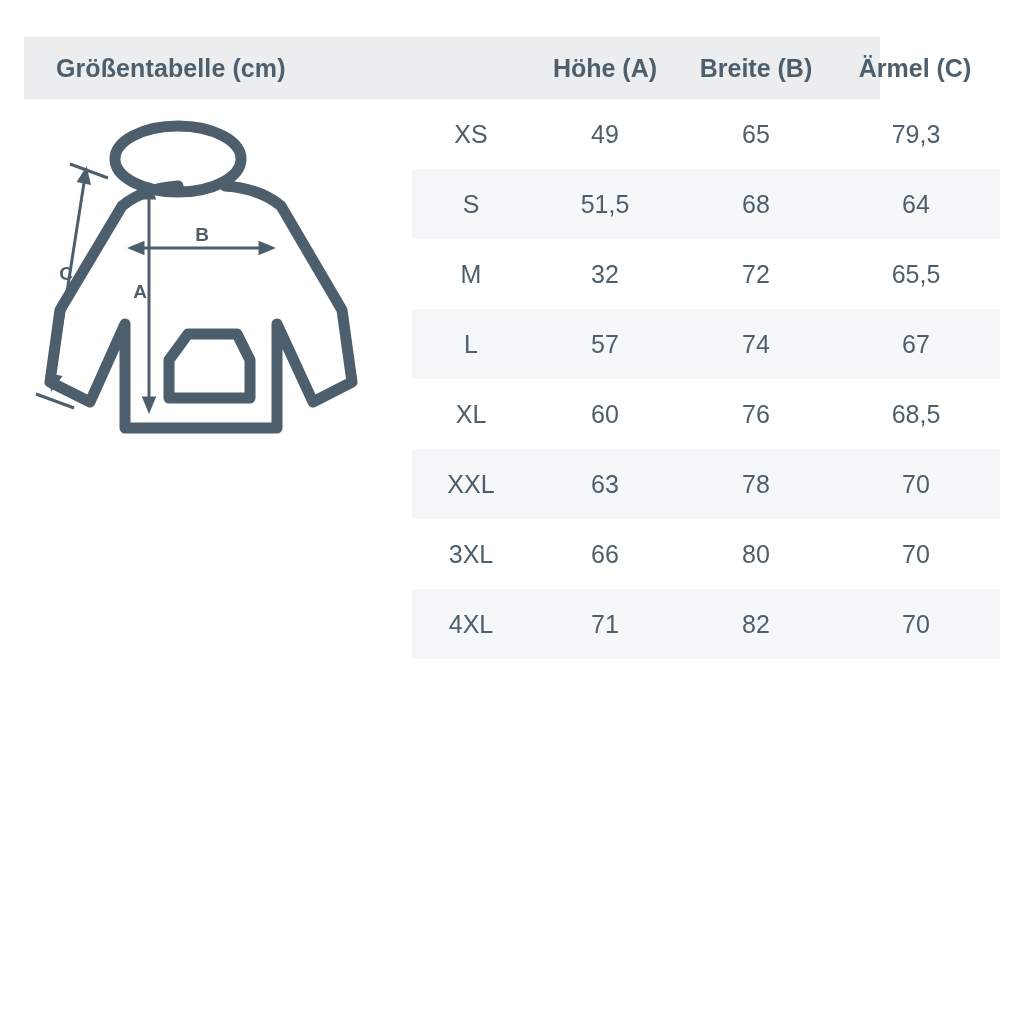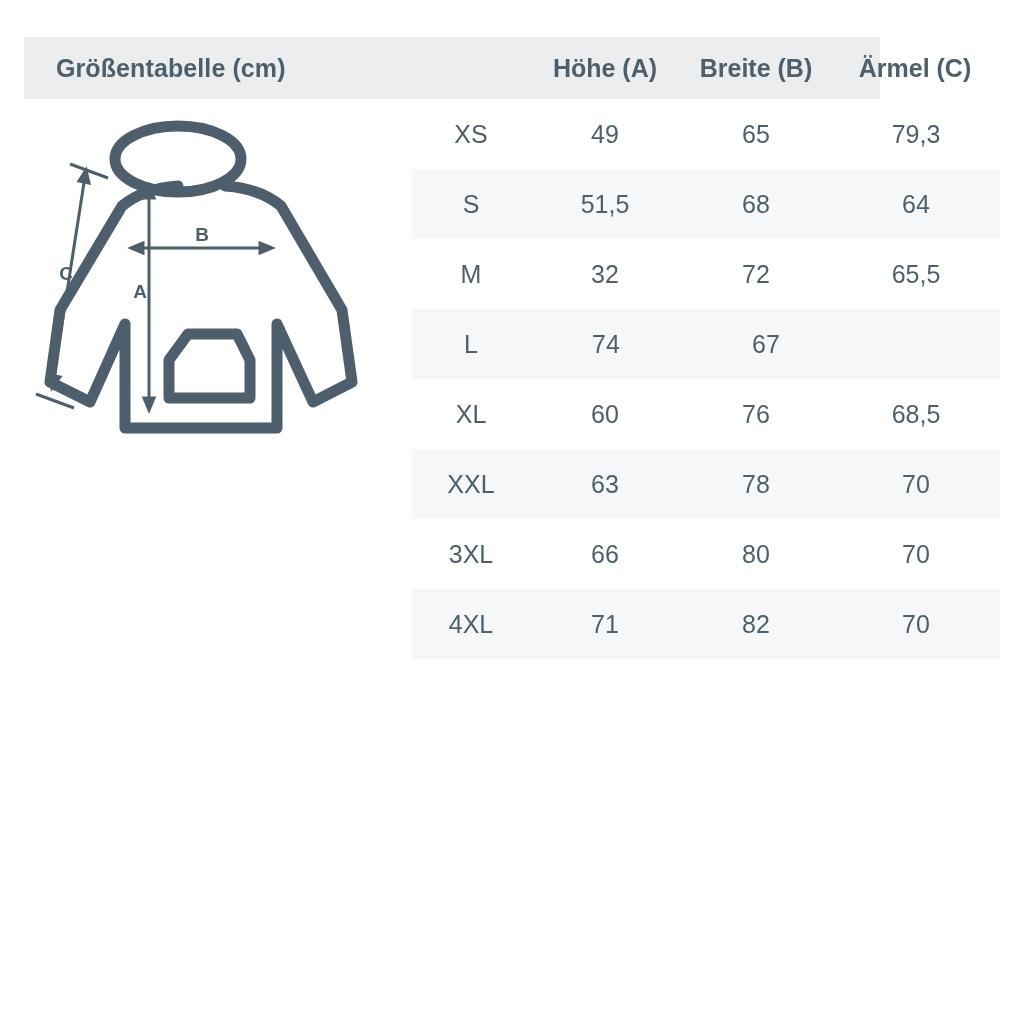--- a/index.html
+++ b/index.html
@@ -182,20 +182,21 @@
 
     <div class="data-row">
       <div class="cell size">M</div>
       <div class="cell breite">32</div>
       <div class="cell hoehe">72</div>
       <div class="cell aermel">65,5</div>
     </div>
 
     <div class="data-row alt">
       <div class="cell size">L</div>
+      <div class="cell breite">57</div>
       <div class="cell hoehe">74</div>
       <div class="cell aermel">67</div>
     </div>
 
     <div class="data-row">
       <div class="cell size">XL</div>
       <div class="cell breite">60</div>
       <div class="cell hoehe">76</div>
       <div class="cell aermel">68,5</div>
     </div>

